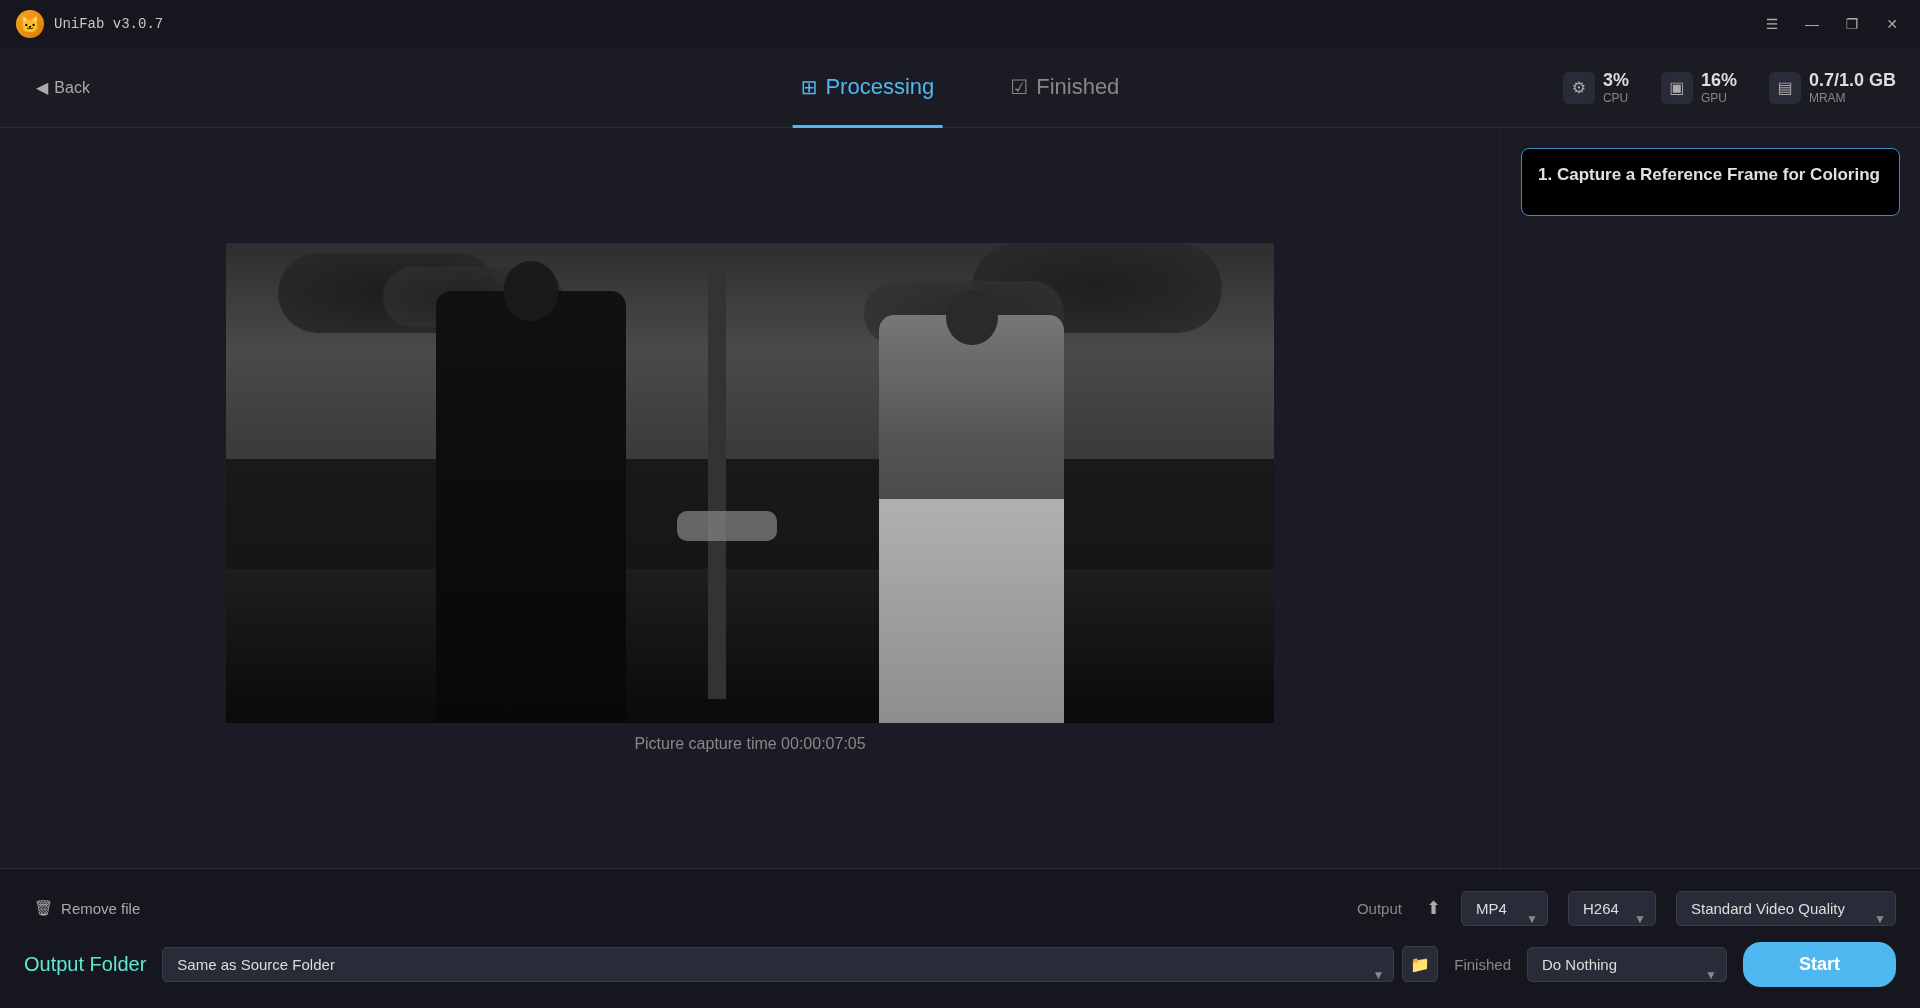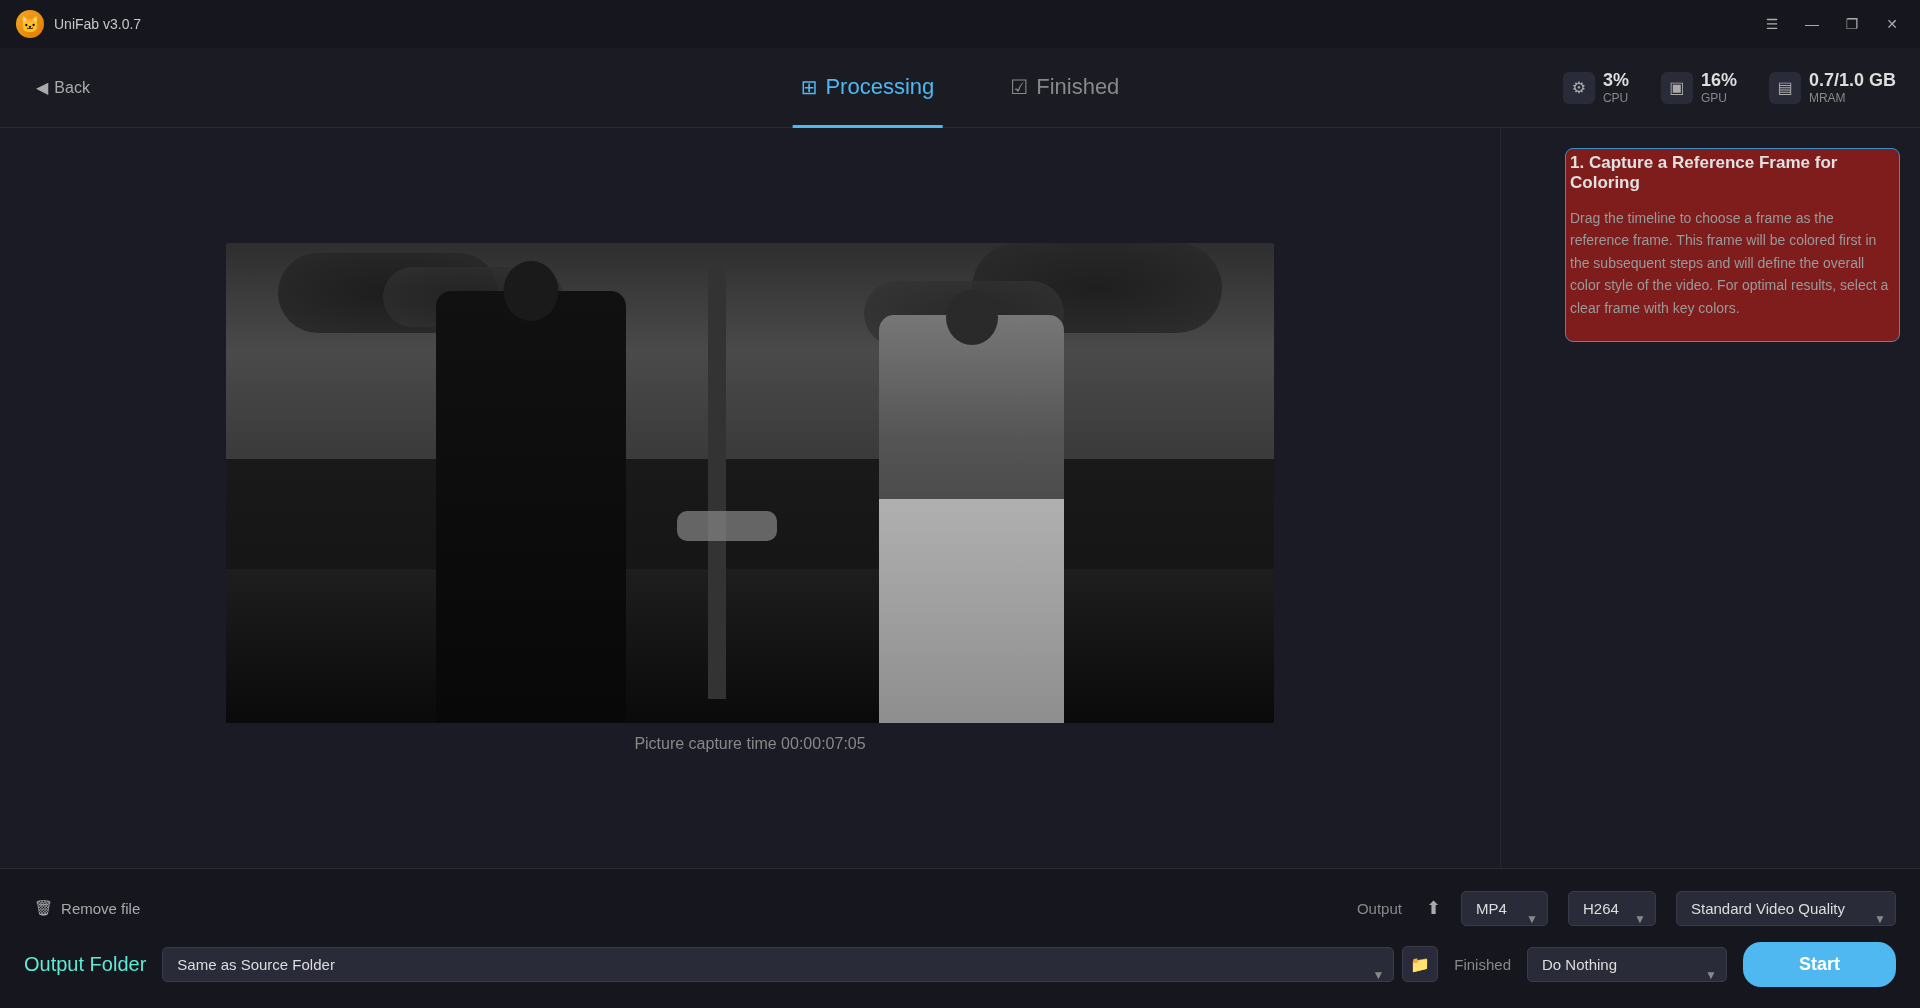--- a/index.html
+++ b/index.html
@@ -31,20 +31,21 @@
       background: linear-gradient(135deg, #f5a623, #e07b00);
       display: flex;
       align-items: center;
       justify-content: center;
       font-size: 16px;
       margin-right: 10px;
     }
     #app-title {
       color: #c8c8c8;
       font-size: 14px;
+      font-family: Liberation Mono, monospace;
     }
     #window-controls {
       position: absolute;
       right: 12px;
       top: 0;
       height: 48px;
       display: flex;
       align-items: center;
       gap: 8px;
     }
@@ -222,23 +223,22 @@
       background: #1a1b24;
       padding: 20px;
       display: flex;
       flex-direction: column;
       gap: 20px;
       border-left: 1px solid #25262f;
     }
     .panel-section {
       border: 1.5px solid #3a8fc4;
       border-radius: 8px;
-      padding: 4px;
-      background: #7f1d1d;
-      margin-left: 44px;
+      padding: 16px;
+      background: #000000;
     }
     .panel-section.inactive {
       border-color: #2a2b38;
     }
     .section-title {
       font-size: 17px;
       font-weight: 600;
       color: #e0e0e0;
       margin-bottom: 14px;
     }
@@ -477,21 +477,20 @@
     </div>
     <div id="capture-time">
       <span>Picture capture time 00:00:07:05</span>
     </div>
   </div>
 
   <div id="right-panel">
 
     <div class="panel-section">
       <div class="section-title">1. Capture a Reference Frame for Coloring</div>
-      <div class="section-desc">Drag the timeline to choose a frame as the reference frame. This frame will be colored first in the subsequent steps and will define the overall color style of the video. For optimal results, select a clear frame with key colors.</div>
     </div>
 
   </div>
 </div>
 
 <div id="bottom-bar">
 
   <div id="bottom-row1">
     <div class="remove-file-btn">
       <span>🗑</span>

